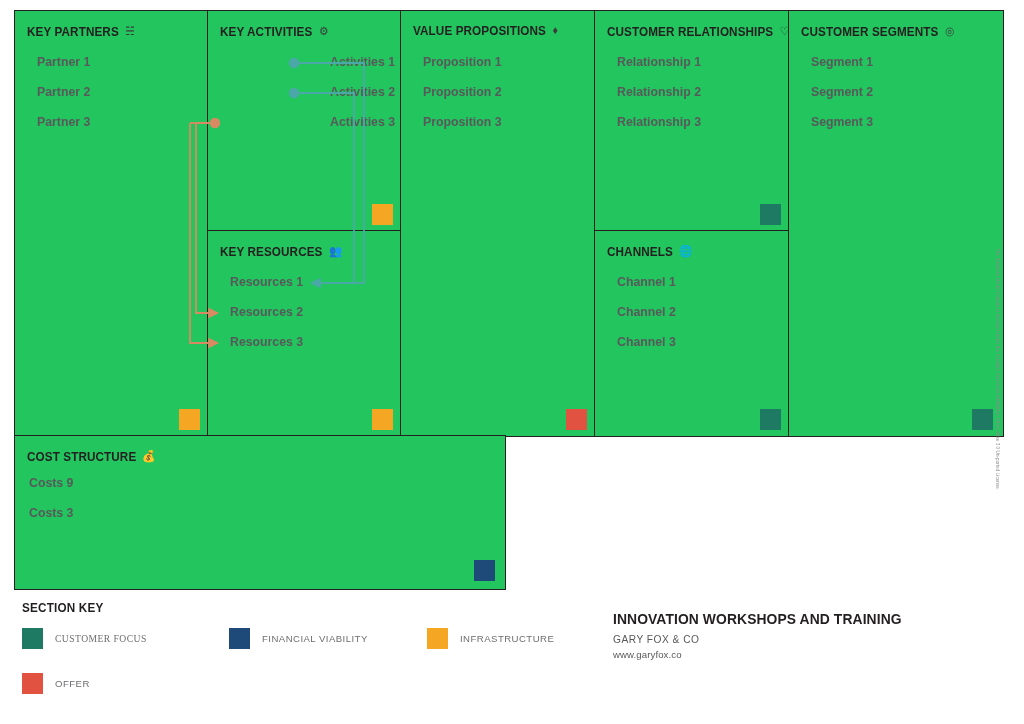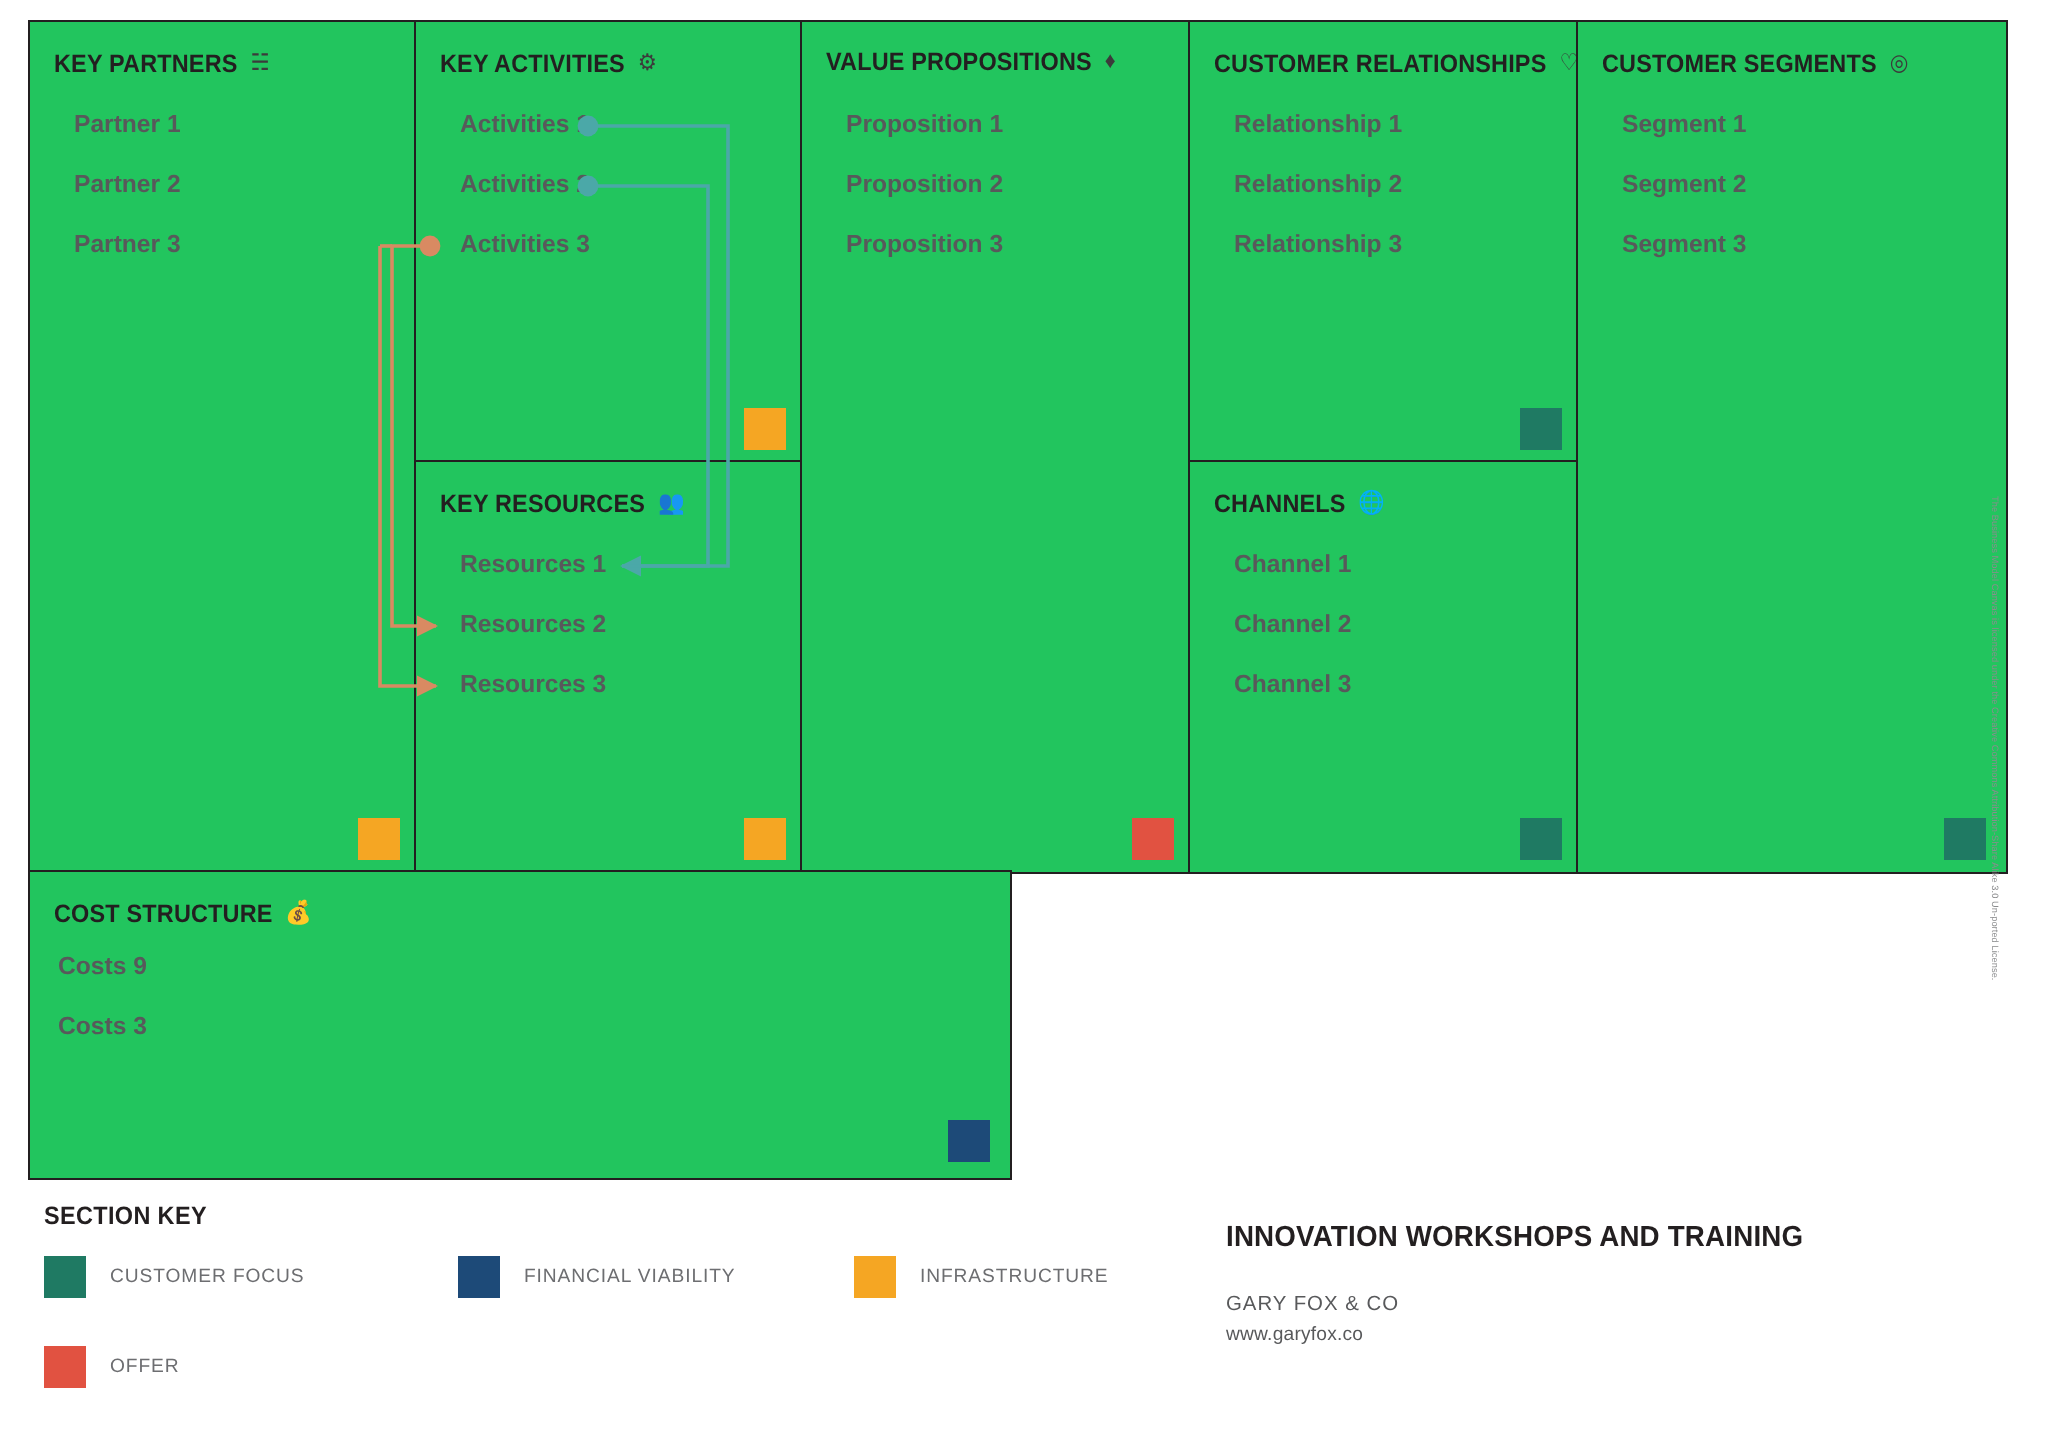--- a/index.html
+++ b/index.html
@@ -101,21 +101,21 @@
     position: absolute;
     left: 613px; top: 611px;
   }
   .br-title {
     font-size: 14.6px; font-weight: bold; color: #231f20;
     letter-spacing: 0.1px;
     transform: scaleX(0.95); transform-origin: left center;
     white-space: nowrap;
   }
   .br-company {
-    margin-top: 20px;
+    margin-top: 7px;
     font-size: 10.2px; color: #58595b; letter-spacing: 0.5px;
     white-space: nowrap;
   }
   .br-url {
     margin-top: 4px;
     font-size: 9.6px; color: #58595b; letter-spacing: 0.1px;
     white-space: nowrap;
   }
 
   
@@ -151,21 +151,21 @@
         <span>KEY PARTNERS</span><span class="ticon">☵</span>
       </div>
       <div class="items">
         <div class="item">Partner 1</div>
         <div class="item">Partner 2</div>
         <div class="item">Partner 3</div>
       </div>
       <div class="chip" style="left:164px; top:398px; background:#F5A623;"></div>
     </div>
 
-    <div class="cell" style="left:193px; top:0px; width:195px; height:222px;">
+    <div class="cell" style="left:193px; top:0px; width:195px; height:222px;text-align:right;">
       <div class="cell-title">
         <span>KEY ACTIVITIES</span><span class="ticon">⚙</span>
       </div>
       <div class="items">
         <div class="item">Activities 1</div>
         <div class="item">Activities 2</div>
         <div class="item">Activities 3</div>
       </div>
       <div class="chip" style="left:164px; top:193px; background:#F5A623;"></div>
     </div>
@@ -271,21 +271,21 @@
 
     <g>
       <path d="M 190 123 L 190 343 L 218 343" fill="none" stroke="#D98A62" stroke-width="1.8" marker-end="url(#arrow-orange)"></path>
       <path d="M 190 123 L 196 123" fill="none" stroke="#D98A62" stroke-width="1.8"></path>
     </g>
   </svg>
 
   <div class="section-key">
     <div class="sk-title">SECTION KEY</div>
     <div class="sk-rows" style="height:76px;">
-      <div class="sk-item" style="left:0px; top:0px;">
+      <div class="sk-item" style="left:0px; top:0px;font-family:Liberation Serif, serif;">
         <span class="sk-swatch" style="background:#1F7A63;"></span>
         <span class="sk-label">CUSTOMER FOCUS</span>
       </div>
       <div class="sk-item" style="left:207px; top:0px;">
         <span class="sk-swatch" style="background:#1D4A78;"></span>
         <span class="sk-label">FINANCIAL VIABILITY</span>
       </div>
       <div class="sk-item" style="left:405px; top:0px;">
         <span class="sk-swatch" style="background:#F5A623;"></span>
         <span class="sk-label">INFRASTRUCTURE</span>

